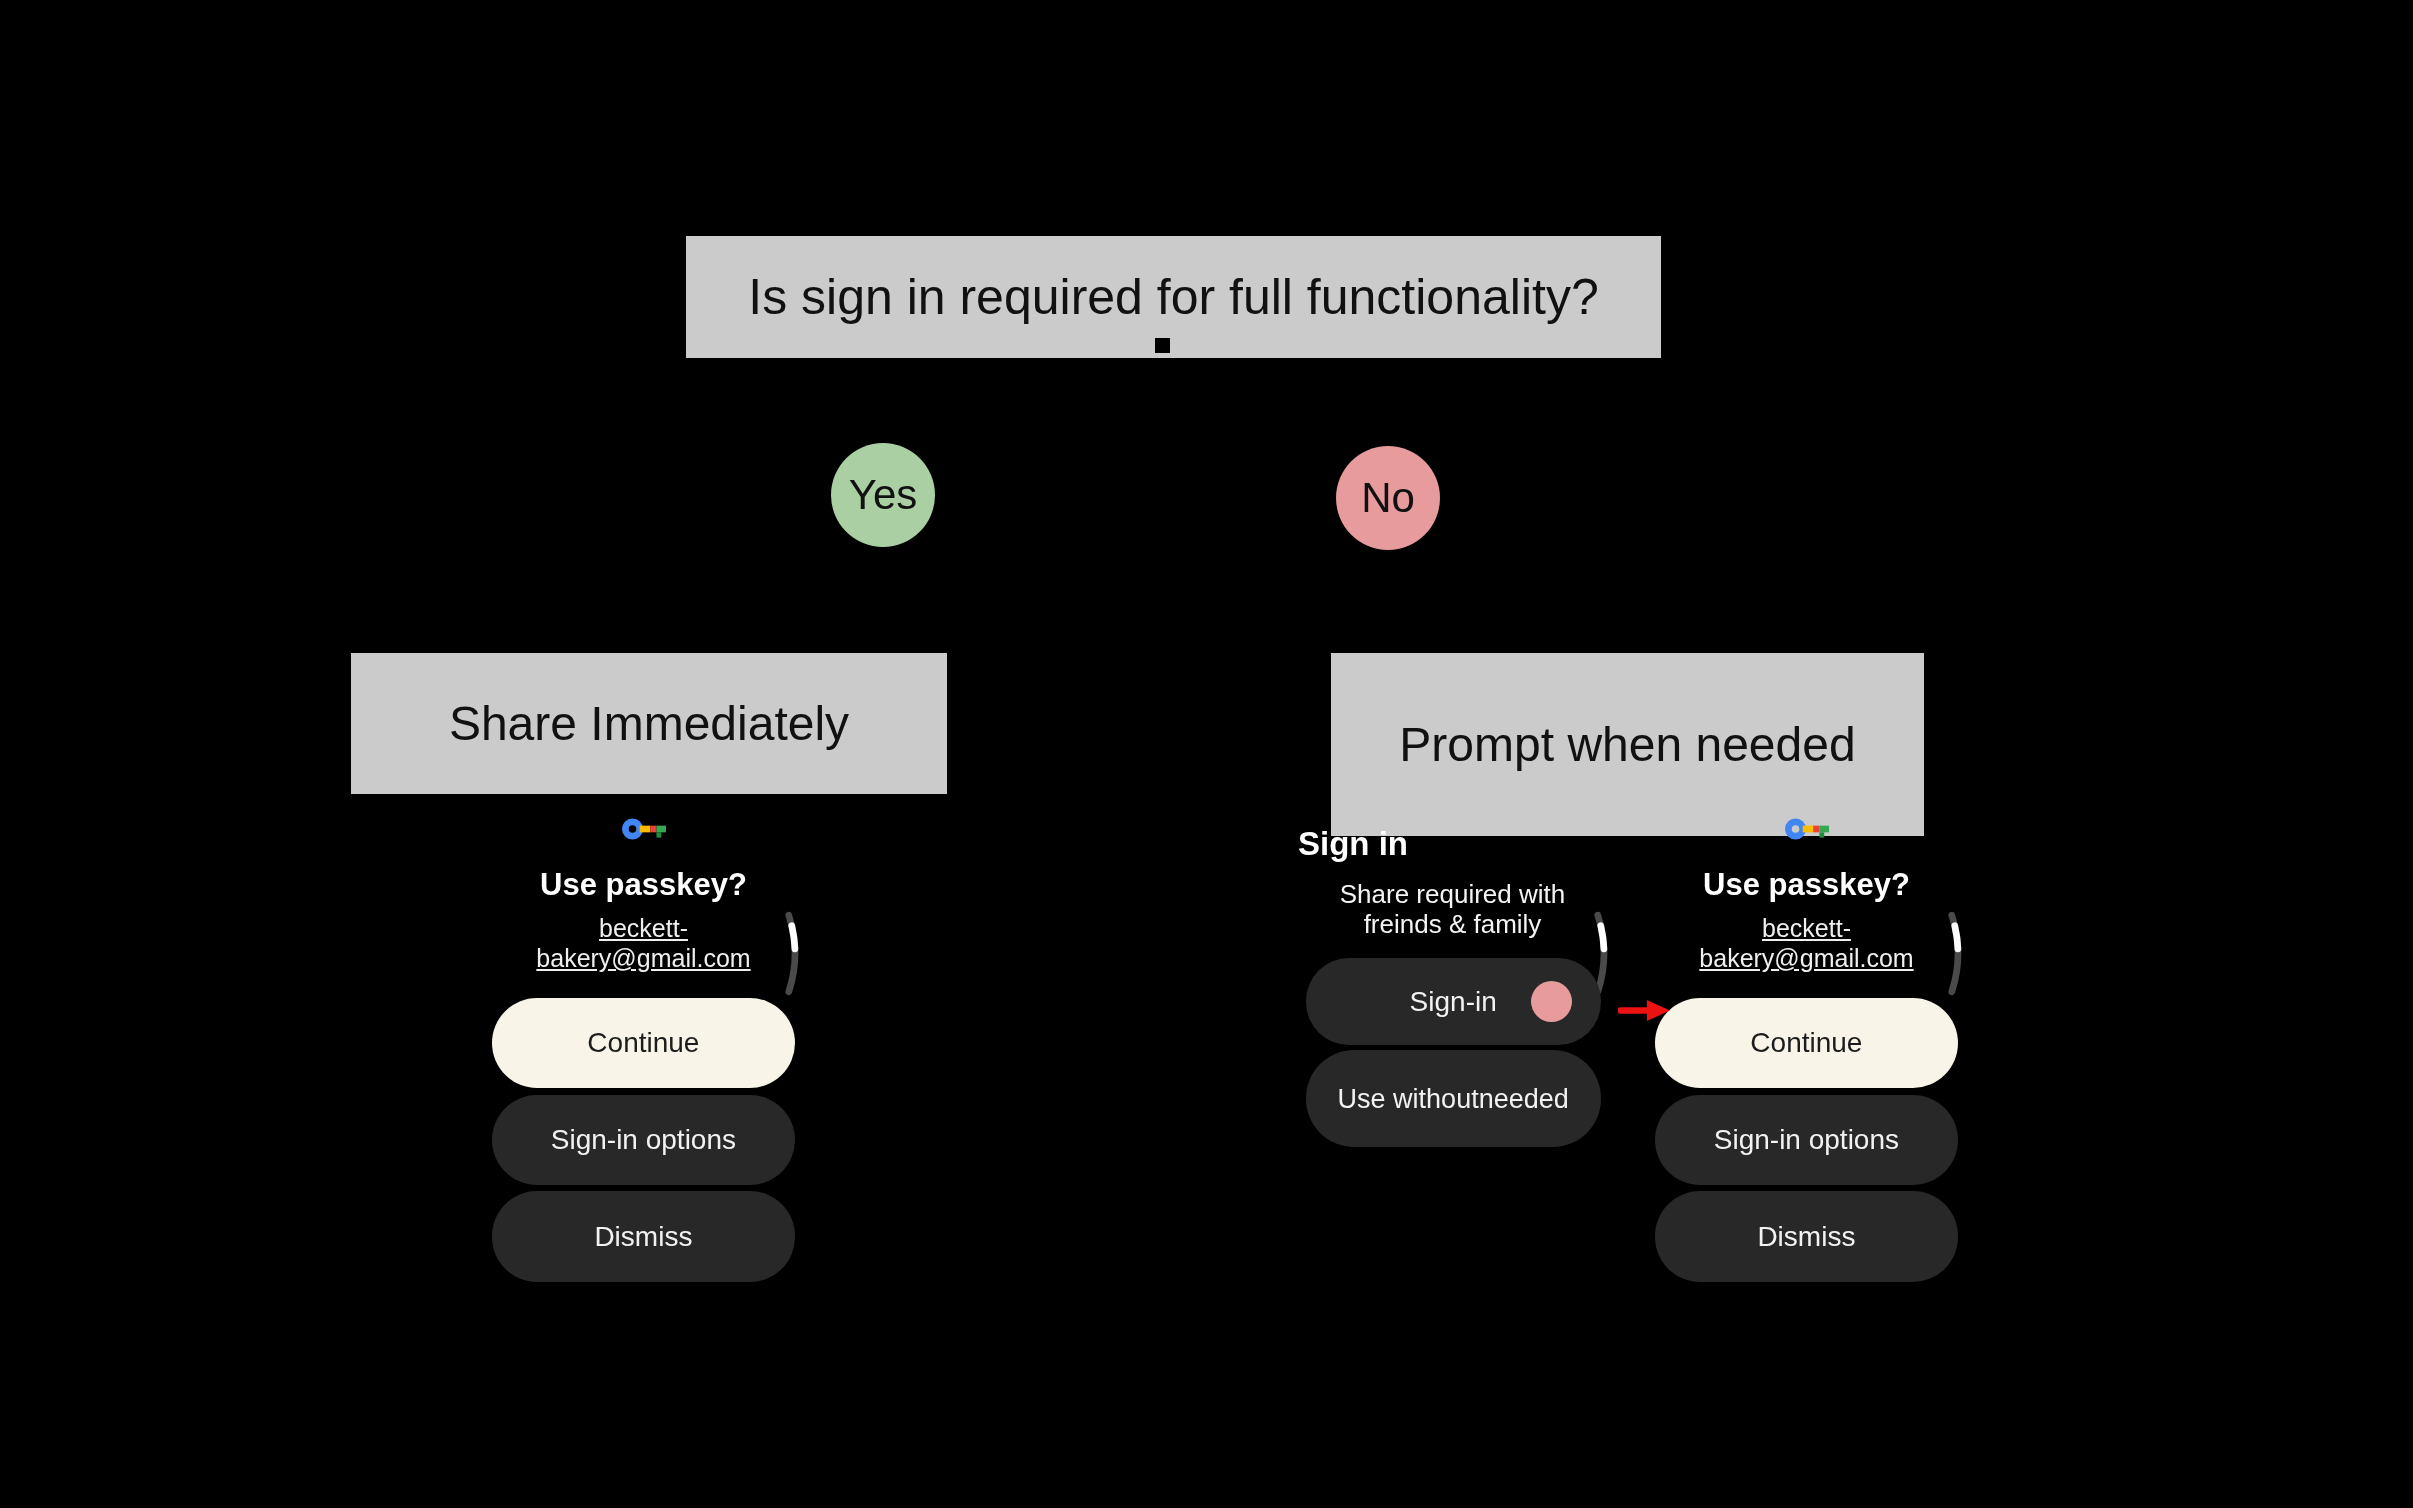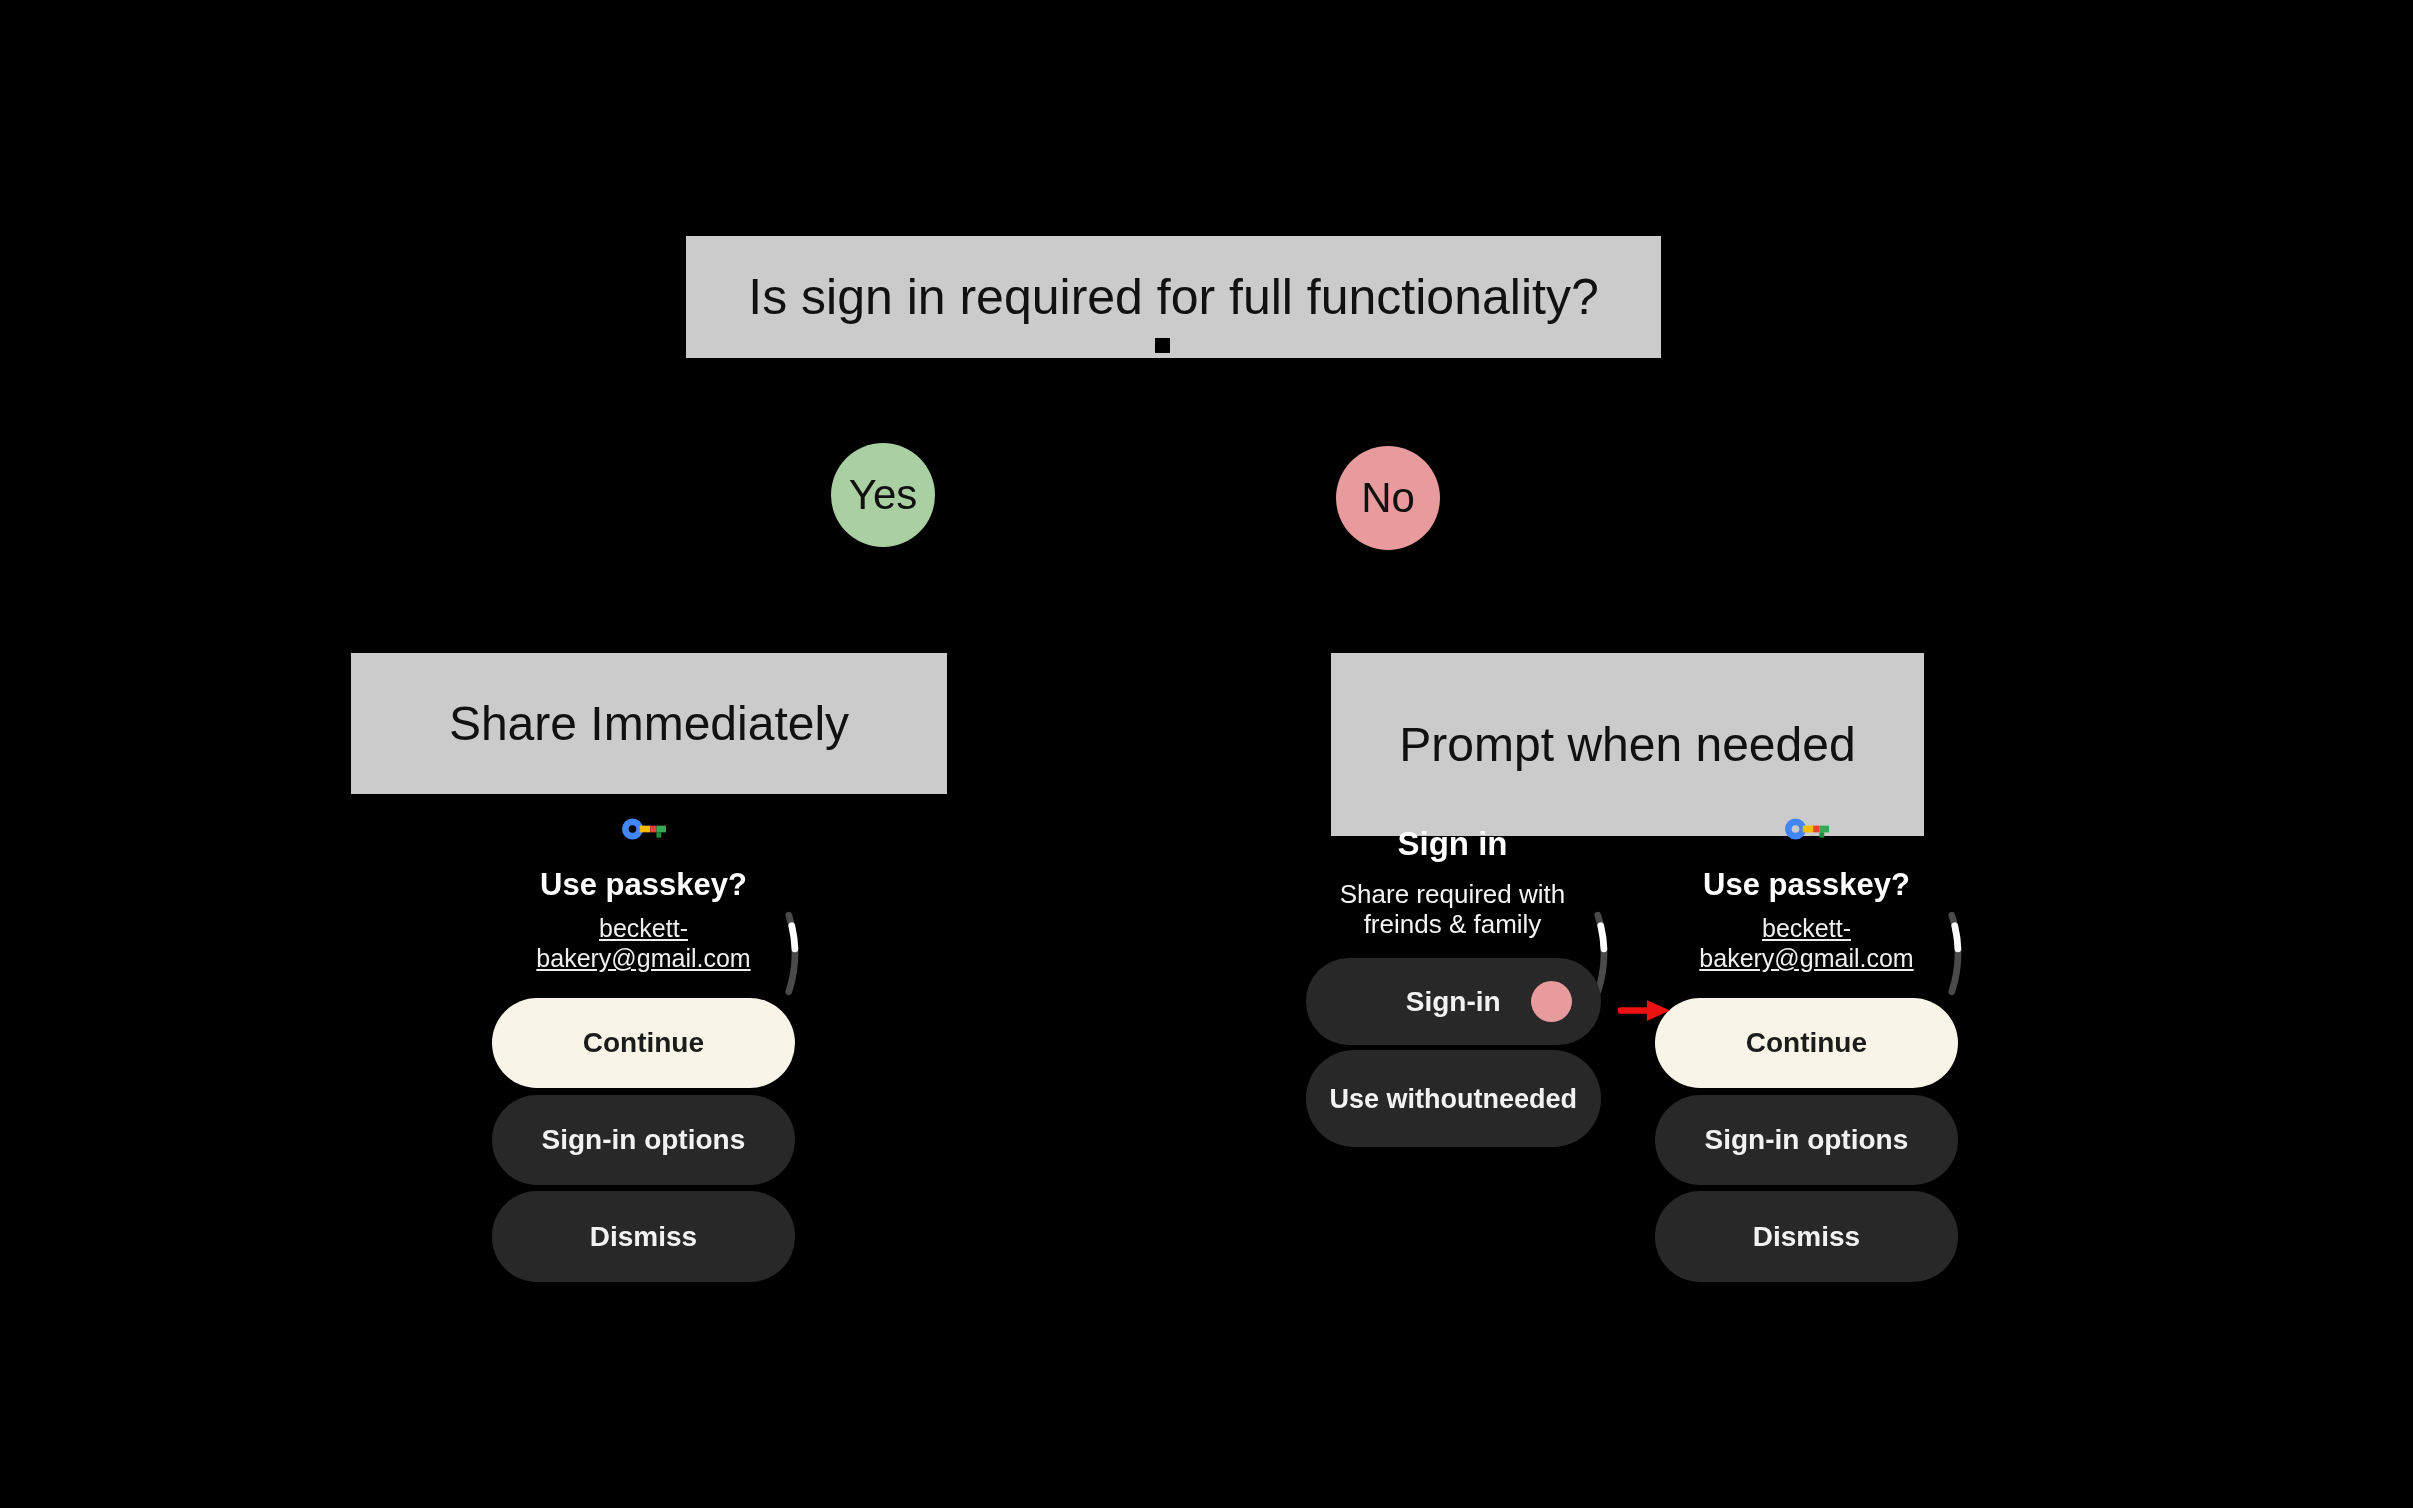--- a/index.html
+++ b/index.html
@@ -25,30 +25,30 @@
   .watch{position:absolute;width:309px;height:488px;top:811px;}
   #watch-left{left:489px;}
   #watch-mid{left:1298px;}
   #watch-right{left:1652px;}
 
   .pk-icon{position:absolute;left:50%;top:3.9px;transform:translateX(-50%);}
   .pk-title{position:absolute;top:56px;width:100%;text-align:center;color:#fff;
     font-size:31px;font-weight:700;line-height:35px;}
   .pk-email{position:absolute;top:102px;width:100%;text-align:center;
     color:var(--email-text);font-size:25px;line-height:30px;text-decoration:underline;}
-  .si-title{position:absolute;top:13.5px;width:100%;text-align:center;color:#fff;
+  .si-title{position:absolute;top:13.5px;width:100%;color:#fff;
     font-size:33px;font-weight:700;}
   .si-sub{position:absolute;top:68px;width:100%;text-align:center;color:#f4f4f4;
     font-size:26px;line-height:30px;}
 
   .arc{position:absolute;left:295px;top:100px;}
 
   .wbtn{position:absolute;left:2.9px;width:303px;height:90px;border-radius:45px;
     display:flex;align-items:center;justify-content:center;
-    font-size:28px;font-weight:700;box-sizing:border-box;}
+    font-size:28px;font-weight:400;box-sizing:border-box;}
   .wbtn.dark{background:var(--btn-dark);color:var(--btn-dark-text);}
   .wbtn.cream{background:var(--btn-cream);color:var(--btn-cream-text);}
   .btn-continue{top:187px;}
   .btn-options{top:284px;}
   .btn-dismiss{top:380px;height:91px;}
 
   .btn-signin{left:7.7px;top:147px;width:295px;height:87px;border-radius:43px;}
   .tap-dot{position:absolute;left:225px;top:23px;width:41px;height:41px;
     border-radius:50%;background:var(--no-pink);}
   .btn-usewithout{left:7.7px;top:239px;width:295px;height:97px;border-radius:48px;

